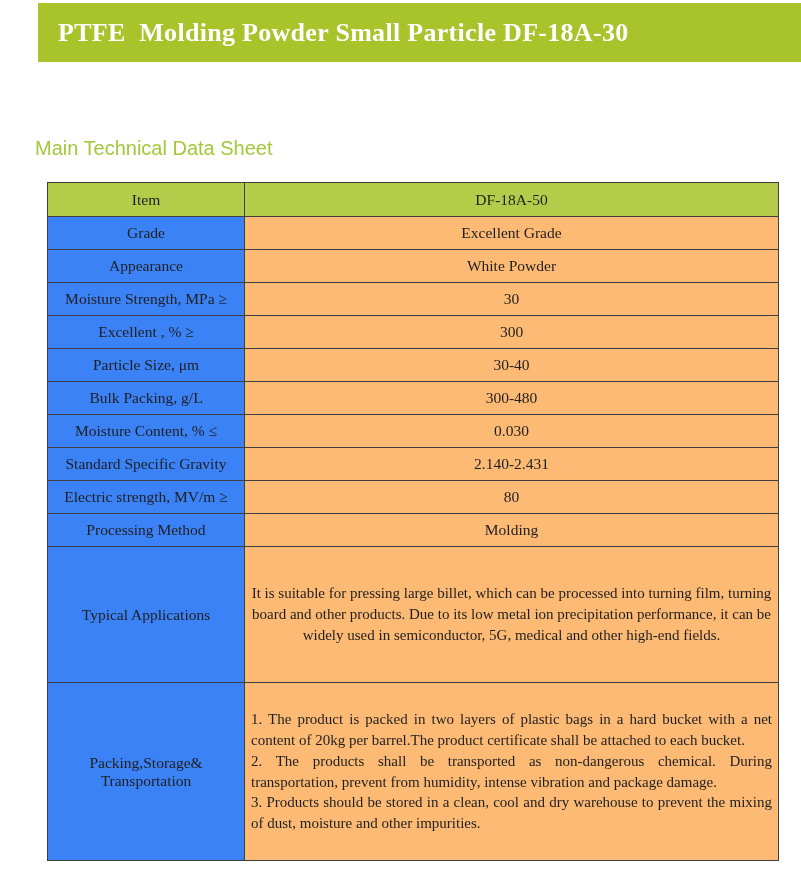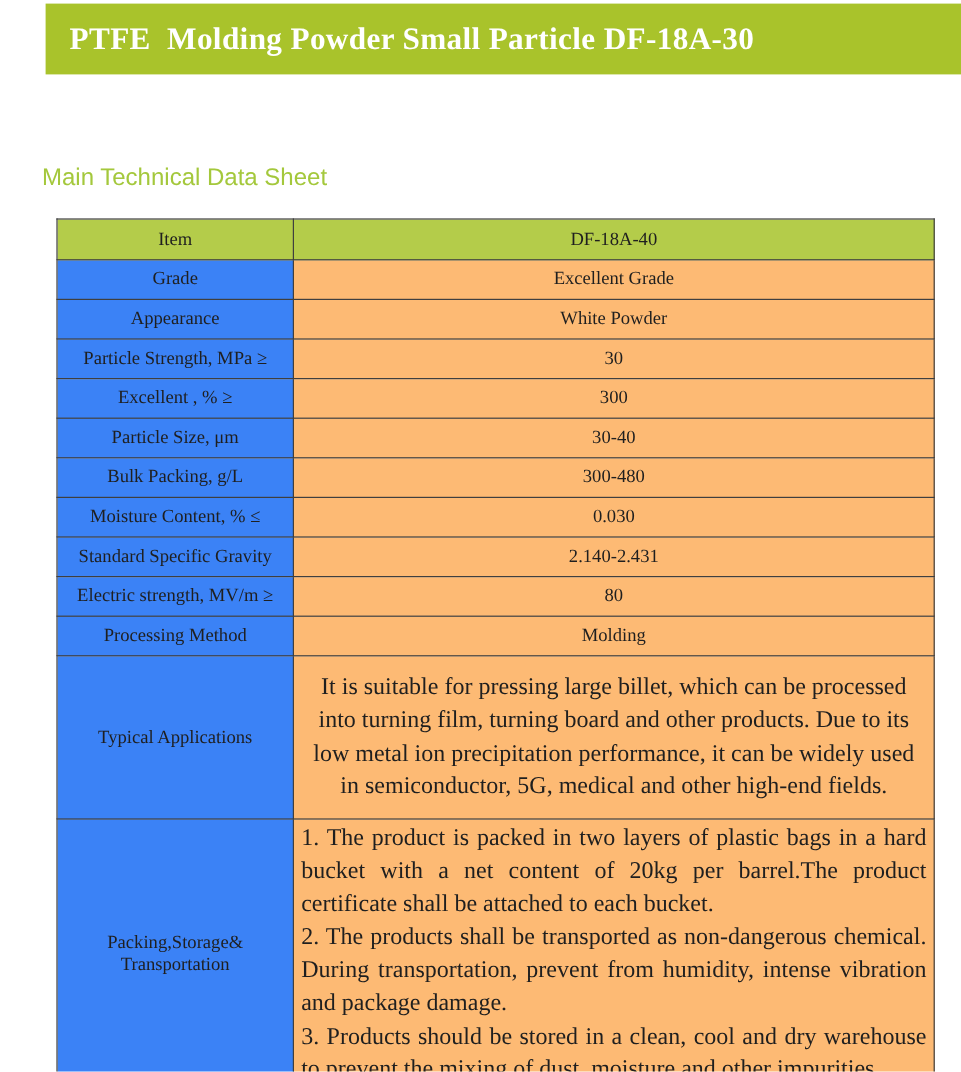--- a/index.html
+++ b/index.html
@@ -61,21 +61,21 @@
   tr.std-row { height: 33px; }
   td.label { background: #3b82f6; }
   td.value { background: #fdba74; }
 
   tr.apps-row { height: 136px; }
   tr.pack-row { height: 178px; }
 
   td.para-cell {
     text-align: justify;
     padding: 8px 12px;
-    font-size: 20px;
+    font-size: 15px;
     line-height: 1.38;
   }
   td.para-cell p { margin: 0; text-align: justify; }
 </style>
 </head>
 <body>
 
 <div class="banner">
   <div class="banner-title">PTFE  Molding Powder Small Particle DF-18A-30</div>
 </div>
@@ -83,33 +83,33 @@
 <div class="subtitle">Main Technical Data Sheet</div>
 
 <table class="spec">
   <colgroup>
       <col class="c-label">
       <col class="c-value">
     </colgroup>
   <tbody>
     <tr class="header-row">
       <td>Item</td>
-      <td>DF-18A-40</td>
+      <td>DF-18A-50</td>
     </tr>
 
     <tr class="std-row">
       <td class="label">Grade</td>
       <td class="value">Excellent Grade</td>
     </tr>
     <tr class="std-row">
       <td class="label">Appearance</td>
       <td class="value">White Powder</td>
     </tr>
     <tr class="std-row">
-      <td class="label">Particle Strength, MPa ≥</td>
+      <td class="label">Moisture Strength, MPa ≥</td>
       <td class="value">30</td>
     </tr>
     <tr class="std-row">
       <td class="label">Excellent , % ≥</td>
       <td class="value">300</td>
     </tr>
     <tr class="std-row">
       <td class="label">Particle Size, μm</td>
       <td class="value">30-40</td>
     </tr>

